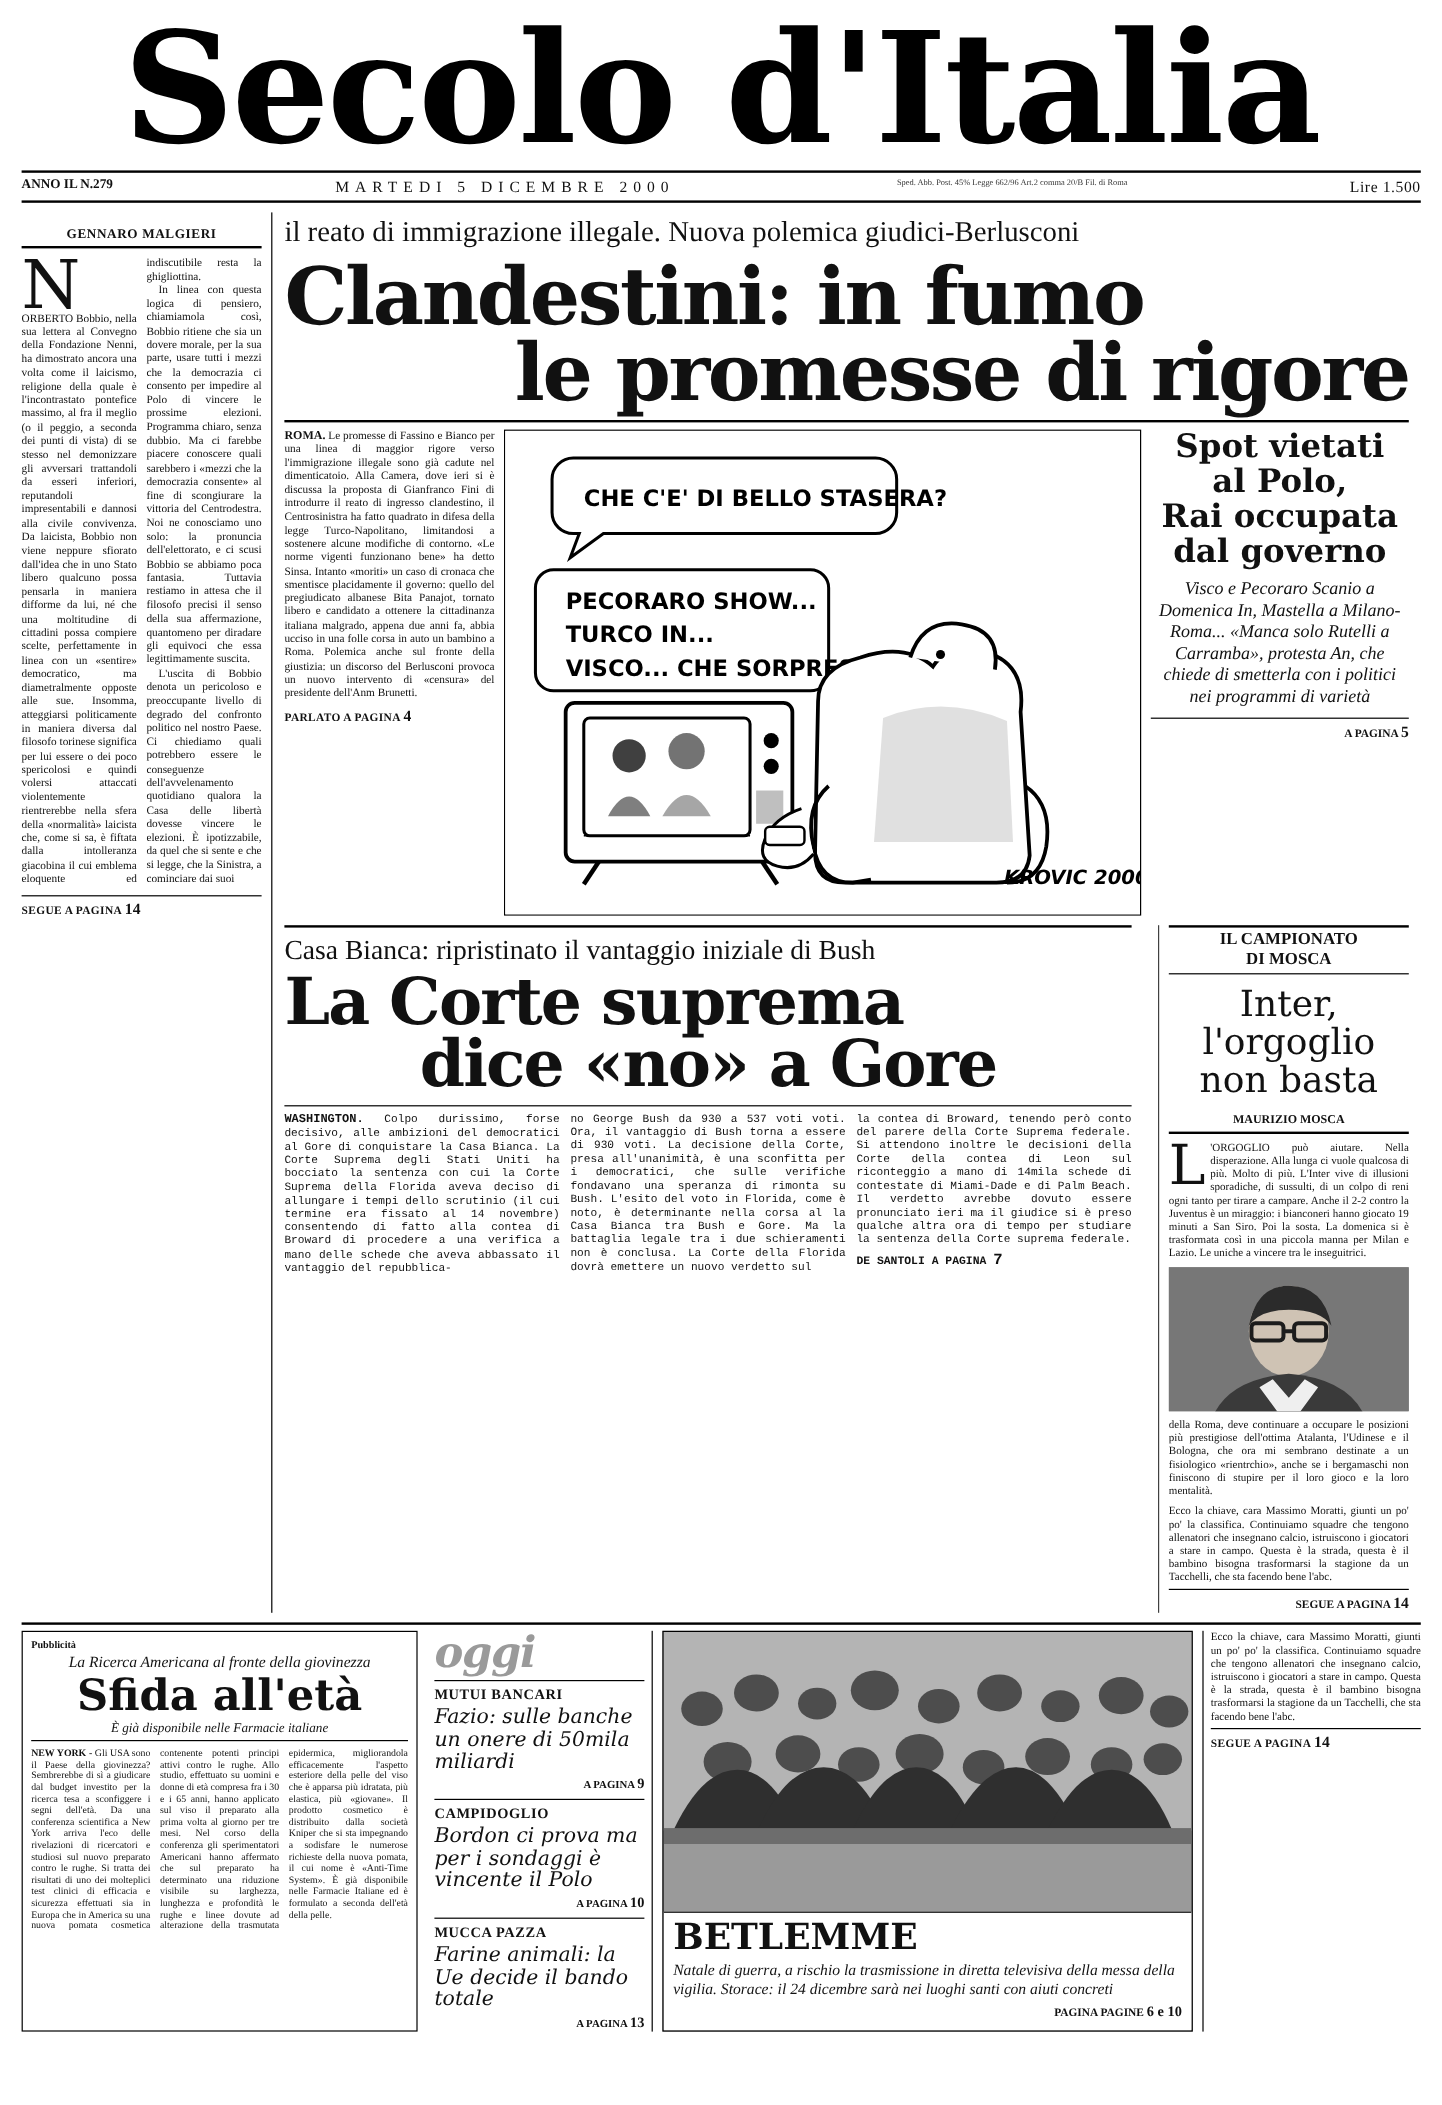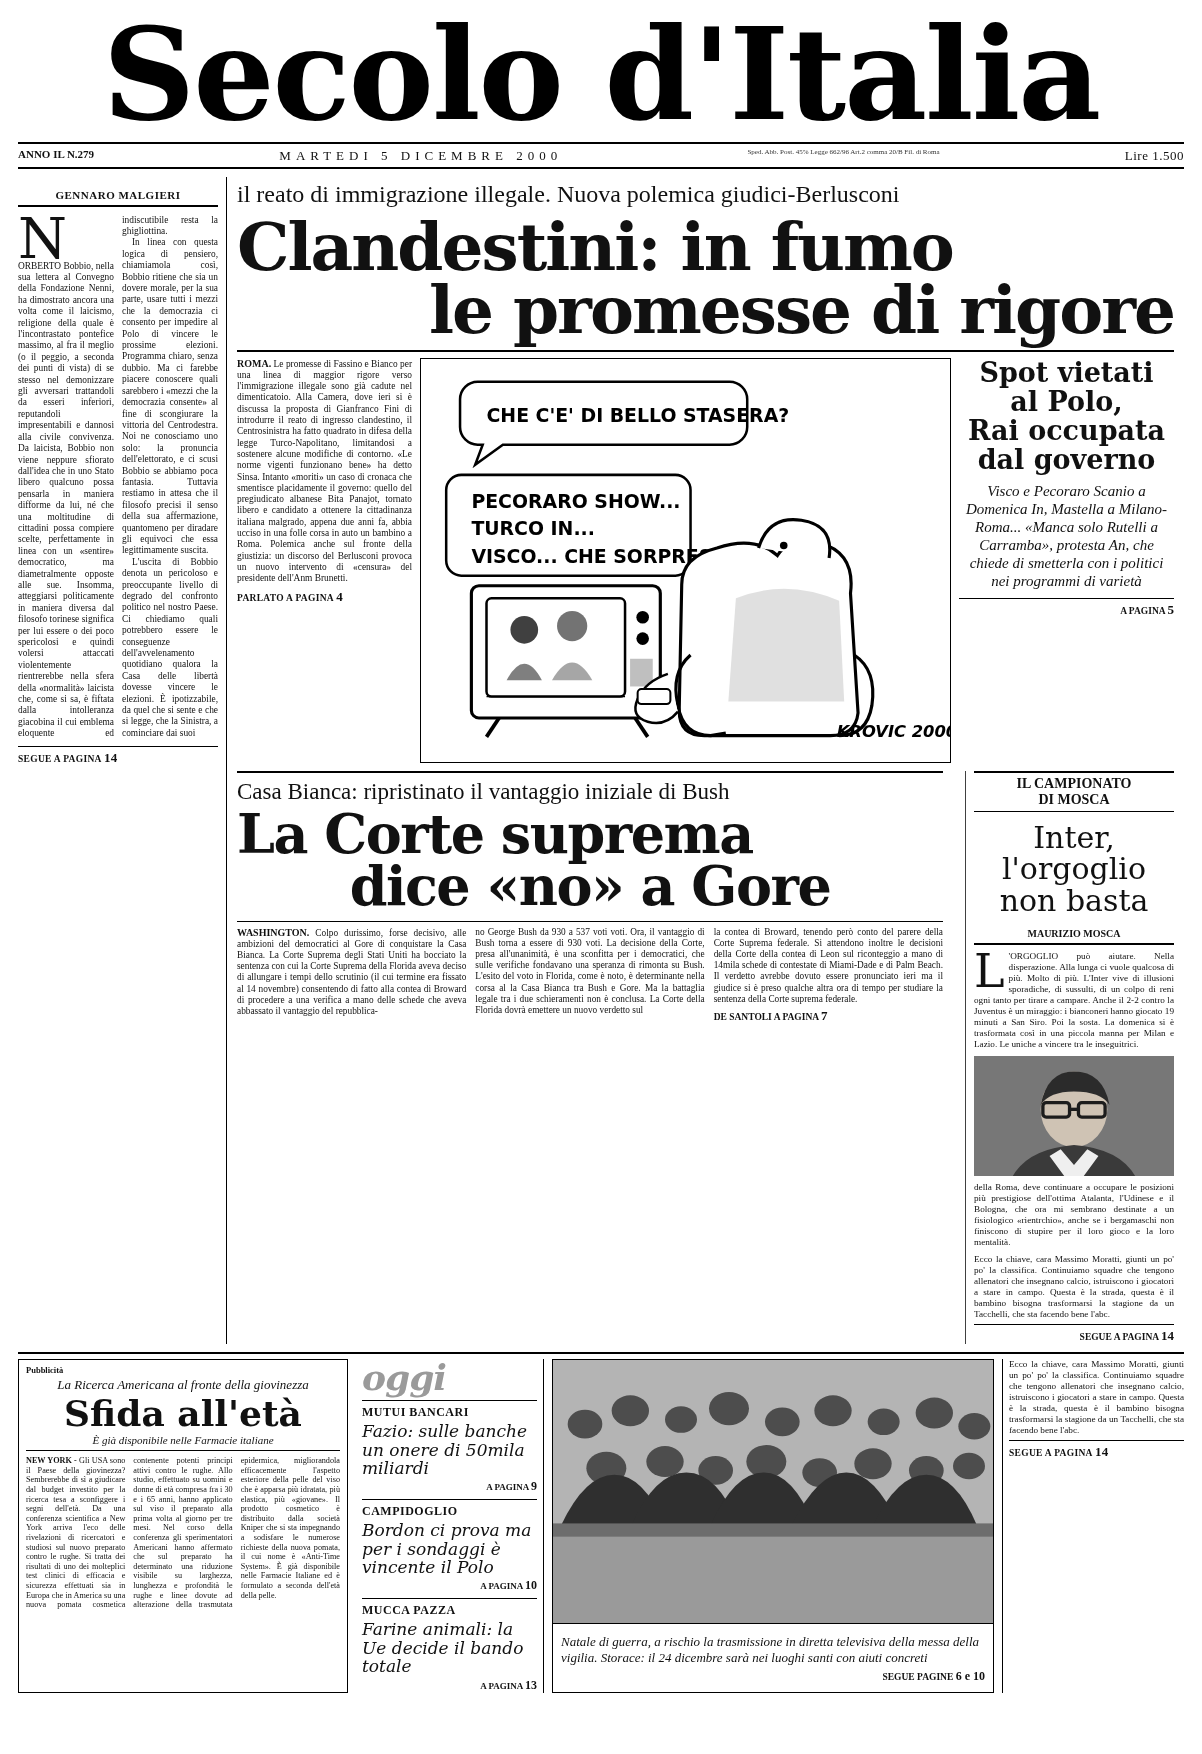--- a/index.html
+++ b/index.html
@@ -113,21 +113,21 @@
   .sec-side { width:200px; flex:none; padding-left:8px; }
 
   .sec-kicker { font-size:23px; line-height:1.1; border-top:2px solid #000; padding-top:6px; }
   .sec-head {
     font-family:"DejaVu Serif", serif; font-weight:bold; font-size:54px; line-height:0.97;
     letter-spacing:-1.5px; margin-top:4px;
   }
   .sec-head .l2 { display:block; text-align:center; }
   .sec-cols { display:flex; gap:9px; margin-top:8px; font-size:9.3px; line-height:11.2px;
               text-align:justify; border-top:1px solid #000; padding-top:5px;}
-  .sec-cols .c { flex:1; }
+  .sec-cols .c { flex:1;font-family:Liberation Mono, monospace; }
   .sec-cols .city { font-weight:bold; font-variant:small-caps; font-size:10px; }
   .sec-ref { font-size:9.5px; font-weight:bold; margin-top:5px; }
   .sec-ref b { font-size:13px; }
 
   
   .sport-title {
     border-top:2px solid #000; border-bottom:1px solid #000;
     text-align:center; font-size:14px; font-variant:small-caps; font-weight:bold;
     padding:3px 0; line-height:1.15;
   }
@@ -418,23 +418,24 @@
         <g fill="#2f2f2f">
           <path d="M6 150 q18 -46 40 -46 q22 0 38 46z"></path>
             <path d="M58 152 q18 -50 42 -50 q24 0 40 50z"></path>
           <path d="M118 150 q18 -48 40 -48 q22 0 38 48z"></path>
             <path d="M178 152 q20 -50 42 -50 q22 0 40 50z"></path>
           <path d="M240 150 q18 -46 40 -46 q22 0 38 46z"></path>
         </g>
         <rect y="148" width="330" height="12" fill="#6d6d6d"></rect>
       </svg>
       <div class="caption">
+        <div class="cap-title">BETLEMME</div>
         <div class="cap-text">Natale di guerra, a rischio la trasmissione in diretta televisiva della messa della vigilia. Storace: il 24 dicembre sarà nei luoghi santi con aiuti concreti</div>
         <div class="cap-ref">
-          <span>SEGUE PAGINE</span>
+          <span>PAGINA PAGINE</span>
           <b>6 e 10</b>
         </div>
       </div>
     </div>
 
     <div class="br-col">
       <div class="txt">Ecco la chiave, cara Massimo Moratti, giunti un po' po' la classifica. Continuiamo squadre che tengono allenatori che insegnano calcio, istruiscono i giocatori a stare in campo. Questa è la strada, questa è il bambino bisogna trasformarsi la stagione da un Tacchelli, che sta facendo bene l'abc.</div>
       <div class="segue">
         <span>SEGUE A PAGINA</span>
         <b>14</b>

